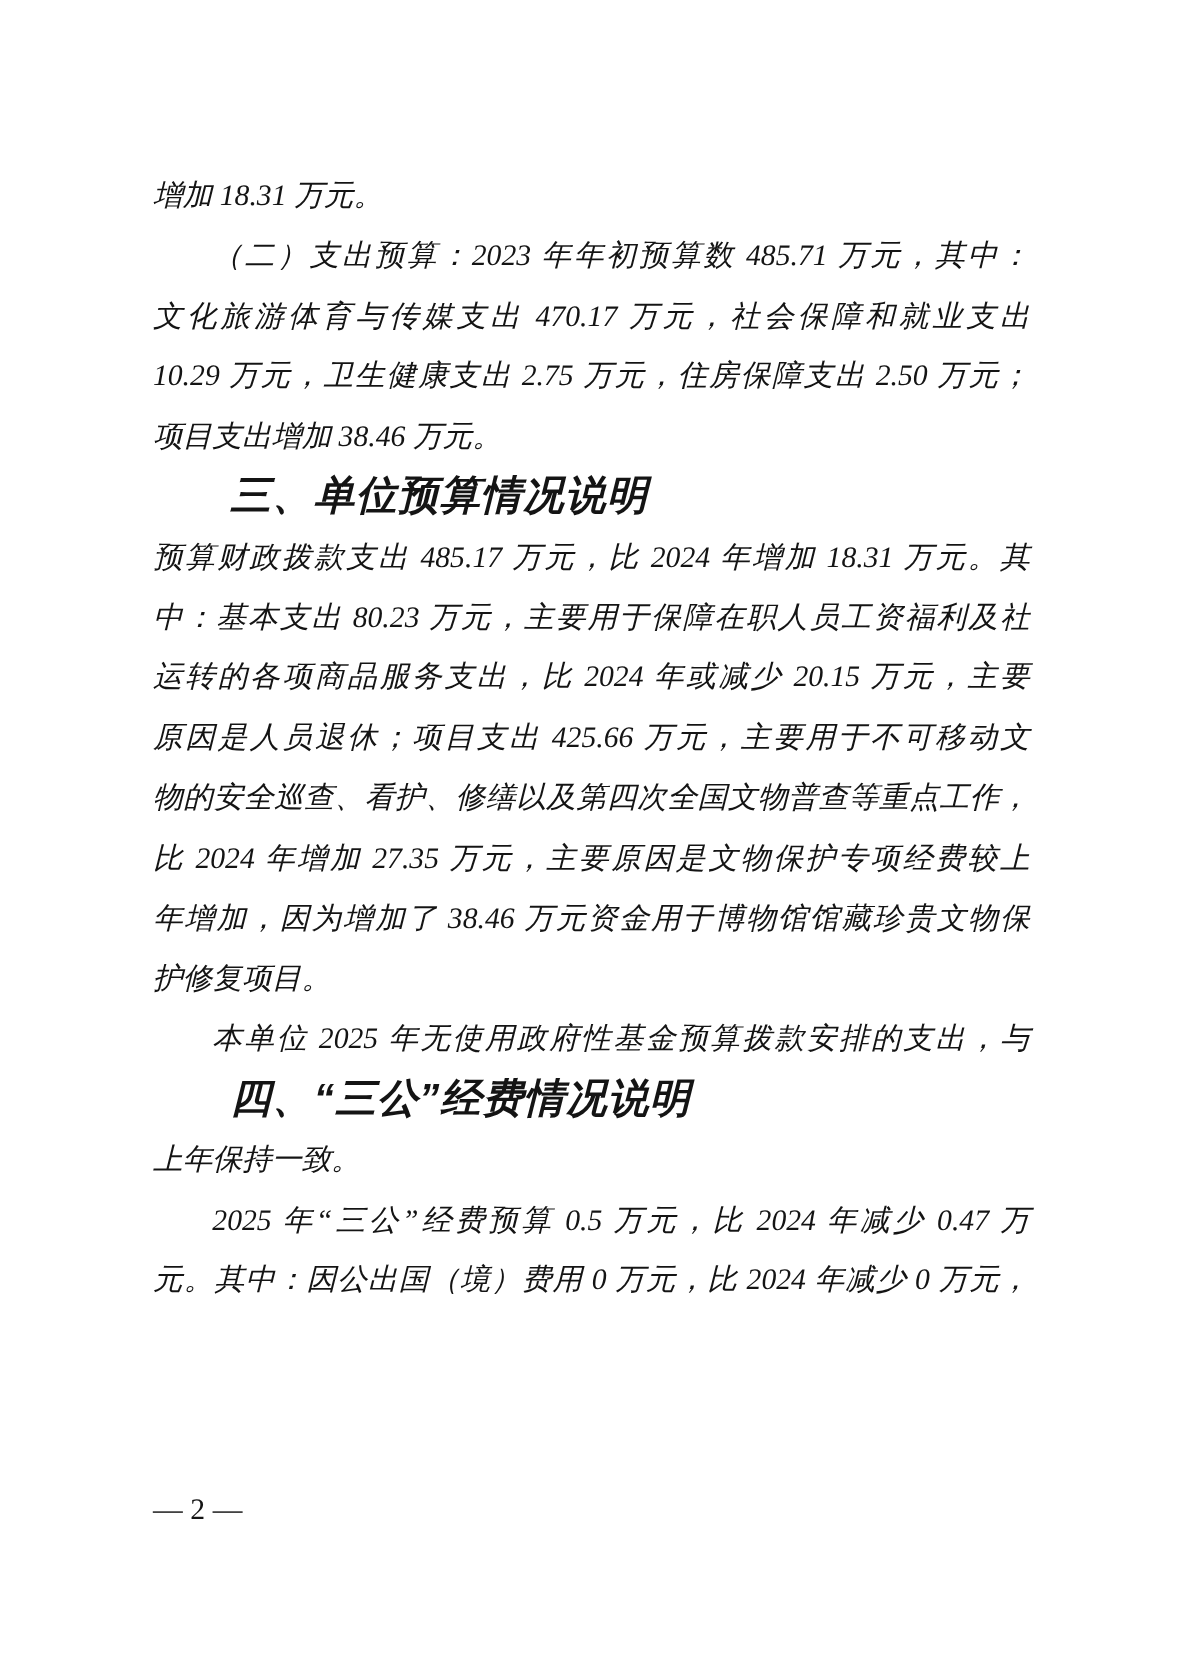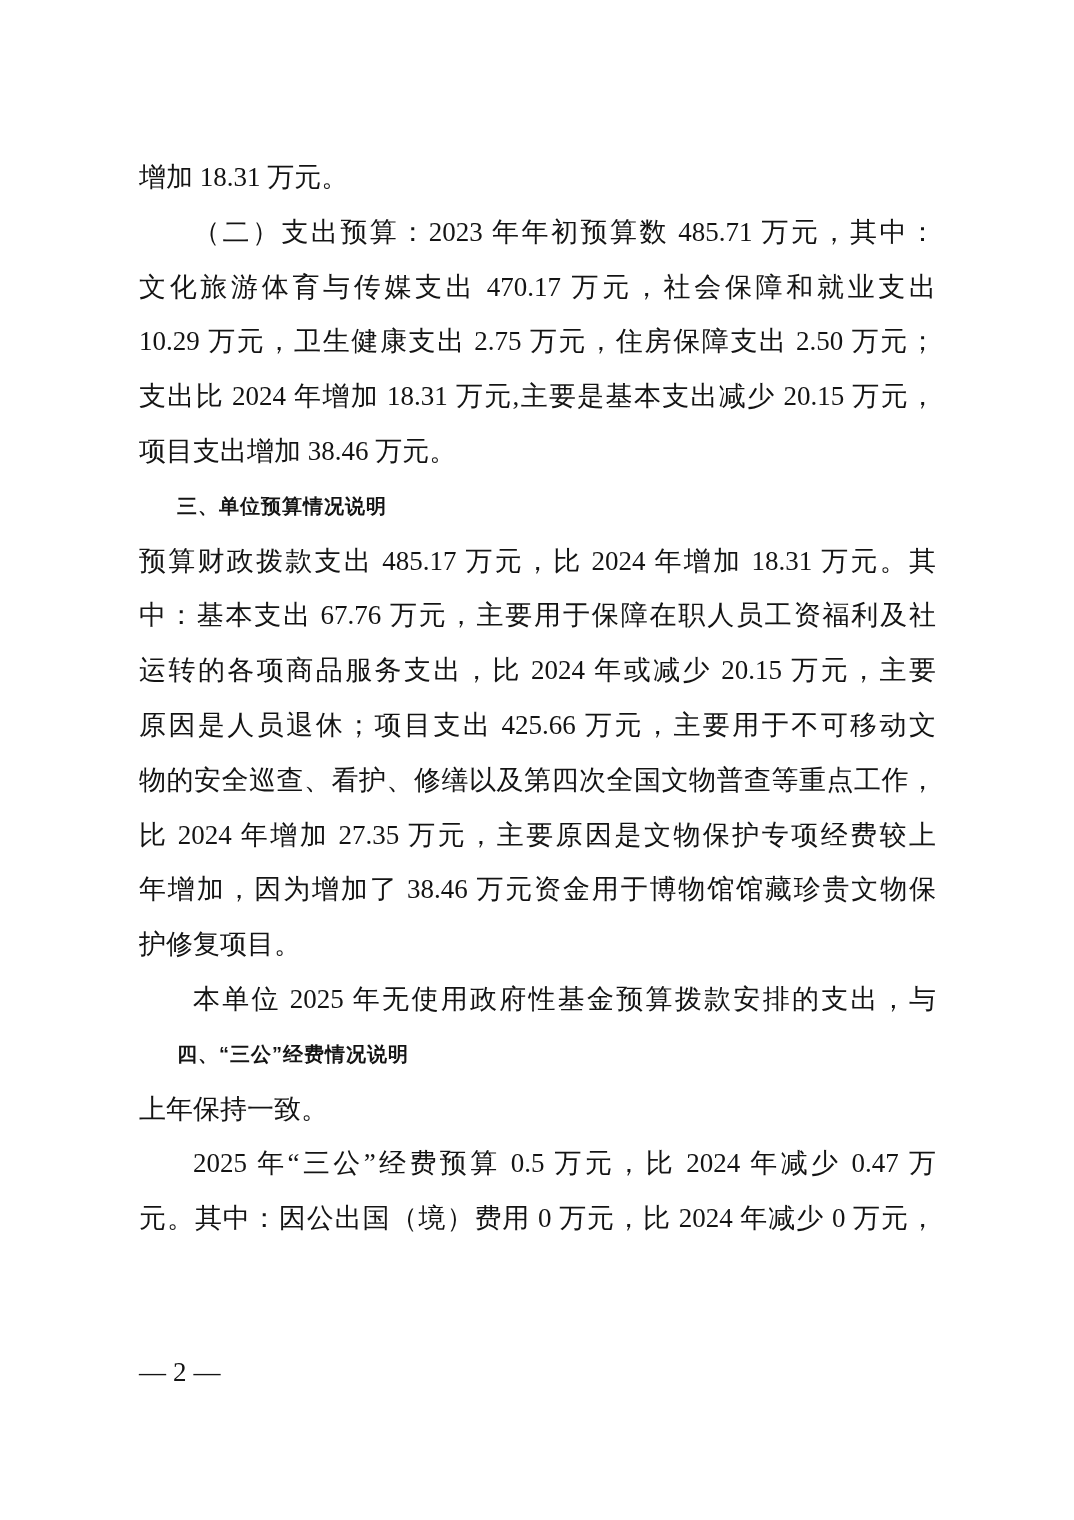--- a/index.html
+++ b/index.html
@@ -14,40 +14,41 @@
     background: #ffffff;
     overflow: hidden;
     font-family: "Liberation Serif", "DejaVu Serif", serif;
     color: #141414;
   }
   .doc {
     position: absolute;
     left: 139px;
     top: 150px;
     width: 797px;
+    font-style: italic;
   }
   .line {
     height: 54.8px;
     line-height: 54.8px;
     font-size: 27px;
     text-align: justify;
     text-align-last: justify;
     white-space: normal;
   }
   .line.end {
     text-align: left;
     text-align-last: left;
   }
   .line.indent {
     text-indent: 2em;
   }
   .line.heading {
     font-family: "Liberation Sans", "DejaVu Sans", sans-serif;
     font-weight: 700;
-    font-size: 20px;
+    font-size: 37px;
     text-align: left;
     text-align-last: left;
     text-indent: 1.9em;
     letter-spacing: 1px;
   }
   .footer {
     position: absolute;
     left: 139px;
     top: 1345px;
     font-size: 27px;
@@ -58,25 +59,24 @@
 </style>
 </head>
 <body>
 
 <div class="page">
   <div class="doc">
     <div class="line end">增加 18.31 万元。</div>
     <div class="line indent">（二）支出预算：2023 年年初预算数 485.71 万元，其中：</div>
     <div class="line">文化旅游体育与传媒支出 470.17 万元，社会保障和就业支出</div>
     <div class="line">10.29 万元，卫生健康支出 2.75 万元，住房保障支出 2.50 万元；</div>
-    <div class="line">支出比 2024 年增加 18.31 万元,主要是基本支出减少 20.15 万元，</div>
     <div class="line end">项目支出增加 38.46 万元。</div>
     <div class="line heading">三、单位预算情况说明</div>
     <div class="line">预算财政拨款支出 485.17 万元，比 2024 年增加 18.31 万元。其</div>
-    <div class="line">中：基本支出 67.76 万元，主要用于保障在职人员工资福利及社</div>
+    <div class="line">中：基本支出 80.23 万元，主要用于保障在职人员工资福利及社</div>
     <div class="line">运转的各项商品服务支出，比 2024 年或减少 20.15 万元，主要</div>
     <div class="line">原因是人员退休；项目支出 425.66 万元，主要用于不可移动文</div>
     <div class="line">物的安全巡查、看护、修缮以及第四次全国文物普查等重点工作，</div>
     <div class="line">比 2024 年增加 27.35 万元，主要原因是文物保护专项经费较上</div>
     <div class="line">年增加，因为增加了 38.46 万元资金用于博物馆馆藏珍贵文物保</div>
     <div class="line end">护修复项目。</div>
     <div class="line indent">本单位 2025 年无使用政府性基金预算拨款安排的支出，与</div>
     <div class="line heading">四、“三公”经费情况说明</div>
     <div class="line end">上年保持一致。</div>
     <div class="line indent">2025 年“三公”经费预算 0.5 万元，比 2024 年减少 0.47 万</div>

